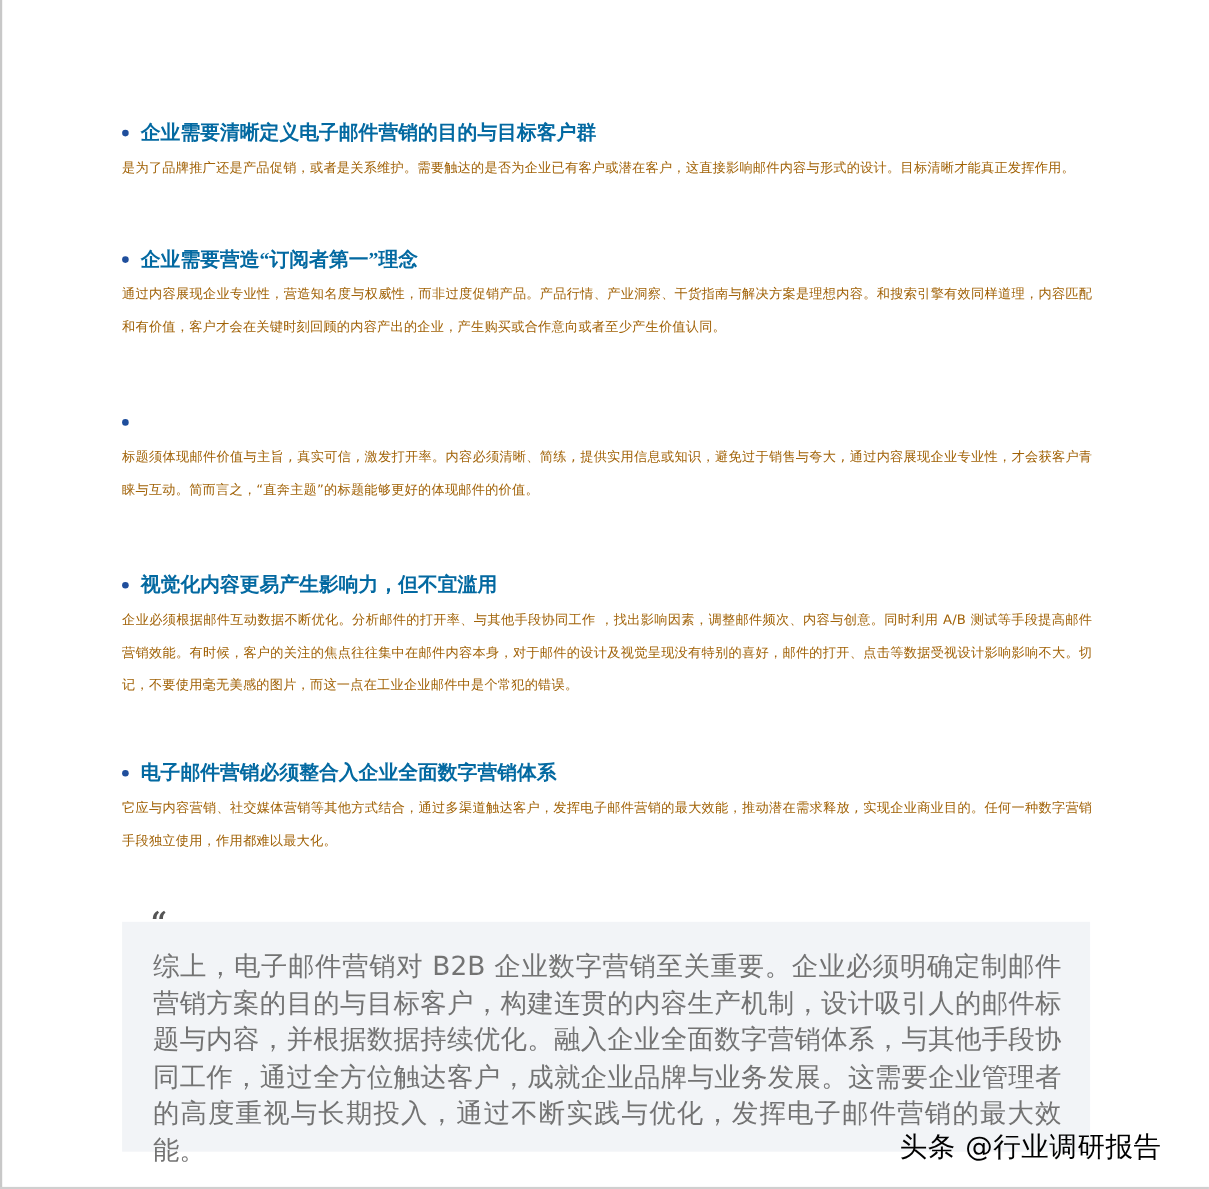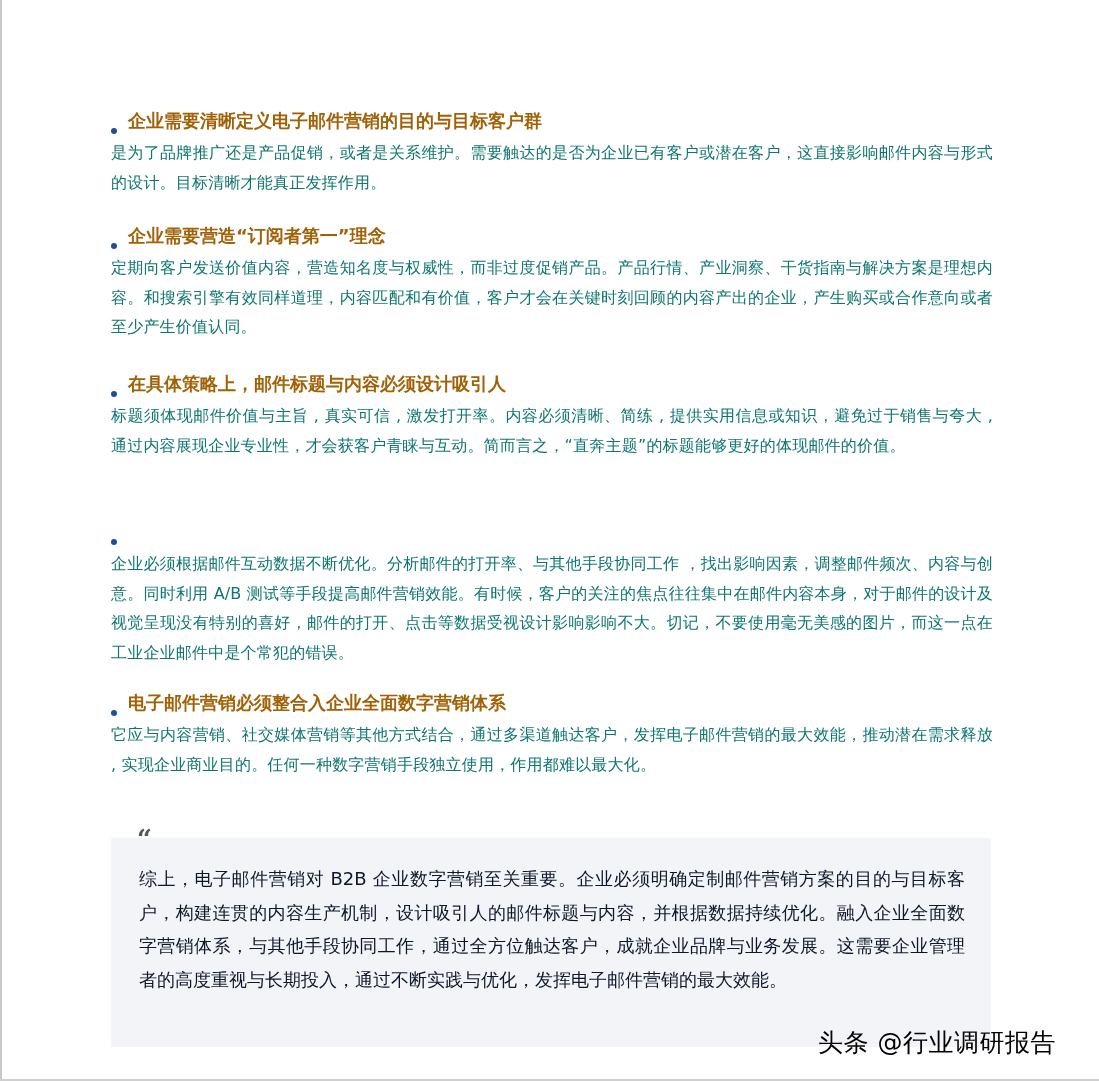--- a/index.html
+++ b/index.html
@@ -31,46 +31,46 @@
       position: absolute;
       left: 111px;
       top: 108px;
       width: 882px;
     }
     .section {
       margin-bottom: 0;
     }
     .section-title {
       display: flex;
-      align-items: flex-end;
+      align-items: center;
       font-size: 18px;
       font-weight: bold;
-      color: #a16207;
+      color: #0369a1;
       line-height: 26px;
       height: 26px;
     }
     .bullet {
       display: inline-block;
       width: 6px;
       height: 6px;
       border-radius: 50%;
       background: #1f4e9c;
       margin-right: 11px;
       flex: 0 0 auto;
     }
     .section-body {
-      font-size: 16px;
+      font-size: 12px;
       line-height: 29.5px;
-      color: #0f766e;
+      color: #a16207;
       margin-top: 4px;
       text-align: justify;
       letter-spacing: 0.2px;
     }
     #s1 { position: absolute; top: 0; }
-    #s2 { position: absolute; top: 115px; }
+    #s2 { position: absolute; top: 115px; font-family: Liberation Serif, serif; }
     #s3 { position: absolute; top: 263px; }
     #s4 { position: absolute; top: 411px; }
     #s5 { position: absolute; top: 582px; }
     .s { width: 882px; }
 
     .quote-box {
       position: absolute;
       left: 111px;
       top: 838px;
       width: 880px;
@@ -85,23 +85,23 @@
       font-weight: bold;
       color: #555555;
       font-family: "DejaVu Serif", "Liberation Serif", serif;
       line-height: 26px;
     }
     .quote-text {
       position: absolute;
       left: 139px;
       top: 862px;
       width: 826px;
-      font-size: 18px;
+      font-size: 24px;
       line-height: 33.5px;
-      color: #0f172a;
+      color: #737373;
       text-align: justify;
     }
     .watermark {
       position: absolute;
       left: 818px;
       top: 1025px;
       font-size: 25px;
       color: #000000;
       line-height: 36px;
       letter-spacing: 0.5px;
@@ -120,34 +120,34 @@
       <span>企业需要清晰定义电子邮件营销的目的与目标客户群</span>
     </div>
     <div class="section-body">是为了品牌推广还是产品促销，或者是关系维护。需要触达的是否为企业已有客户或潜在客户，这直接影响邮件内容与形式的设计。目标清晰才能真正发挥作用。</div>
   </div>
 
   <div class="section s" id="s2">
     <div class="section-title">
       <span class="bullet"></span>
       <span>企业需要营造“订阅者第一”理念</span>
     </div>
-    <div class="section-body">定期向客户发送价值内容，营造知名度与权威性，而非过度促销产品。产品行情、产业洞察、干货指南与解决方案是理想内容。和搜索引擎有效同样道理，内容匹配和有价值，客户才会在关键时刻回顾的内容产出的企业，产生购买或合作意向或者至少产生价值认同。</div>
+    <div class="section-body">通过内容展现企业专业性，营造知名度与权威性，而非过度促销产品。产品行情、产业洞察、干货指南与解决方案是理想内容。和搜索引擎有效同样道理，内容匹配和有价值，客户才会在关键时刻回顾的内容产出的企业，产生购买或合作意向或者至少产生价值认同。</div>
   </div>
 
   <div class="section s" id="s3">
     <div class="section-title">
       <span class="bullet"></span>
-      <span>在具体策略上，邮件标题与内容必须设计吸引人</span>
     </div>
     <div class="section-body">标题须体现邮件价值与主旨 , 真实可信 , 激发打开率。内容必须清晰、简练 , 提供实用信息或知识，避免过于销售与夸大 , 通过内容展现企业专业性，才会获客户青睐与互动。简而言之，“直奔主题”的标题能够更好的体现邮件的价值。</div>
   </div>
 
   <div class="section s" id="s4">
     <div class="section-title">
       <span class="bullet"></span>
+      <span>视觉化内容更易产生影响力，但不宜滥用</span>
     </div>
     <div class="section-body">企业必须根据邮件互动数据不断优化。分析邮件的打开率、与其他手段协同工作 ，找出影响因素，调整邮件频次、内容与创意。同时利用 A/B 测试等手段提高邮件营销效能。有时候，客户的关注的焦点往往集中在邮件内容本身，对于邮件的设计及视觉呈现没有特别的喜好，邮件的打开、点击等数据受视设计影响影响不大。切记，不要使用毫无美感的图片，而这一点在工业企业邮件中是个常犯的错误。</div>
   </div>
 
   <div class="section s" id="s5">
     <div class="section-title">
       <span class="bullet"></span>
       <span>电子邮件营销必须整合入企业全面数字营销体系</span>
     </div>
     <div class="section-body">它应与内容营销、社交媒体营销等其他方式结合，通过多渠道触达客户，发挥电子邮件营销的最大效能，推动潜在需求释放 , 实现企业商业目的。任何一种数字营销手段独立使用，作用都难以最大化。</div>

